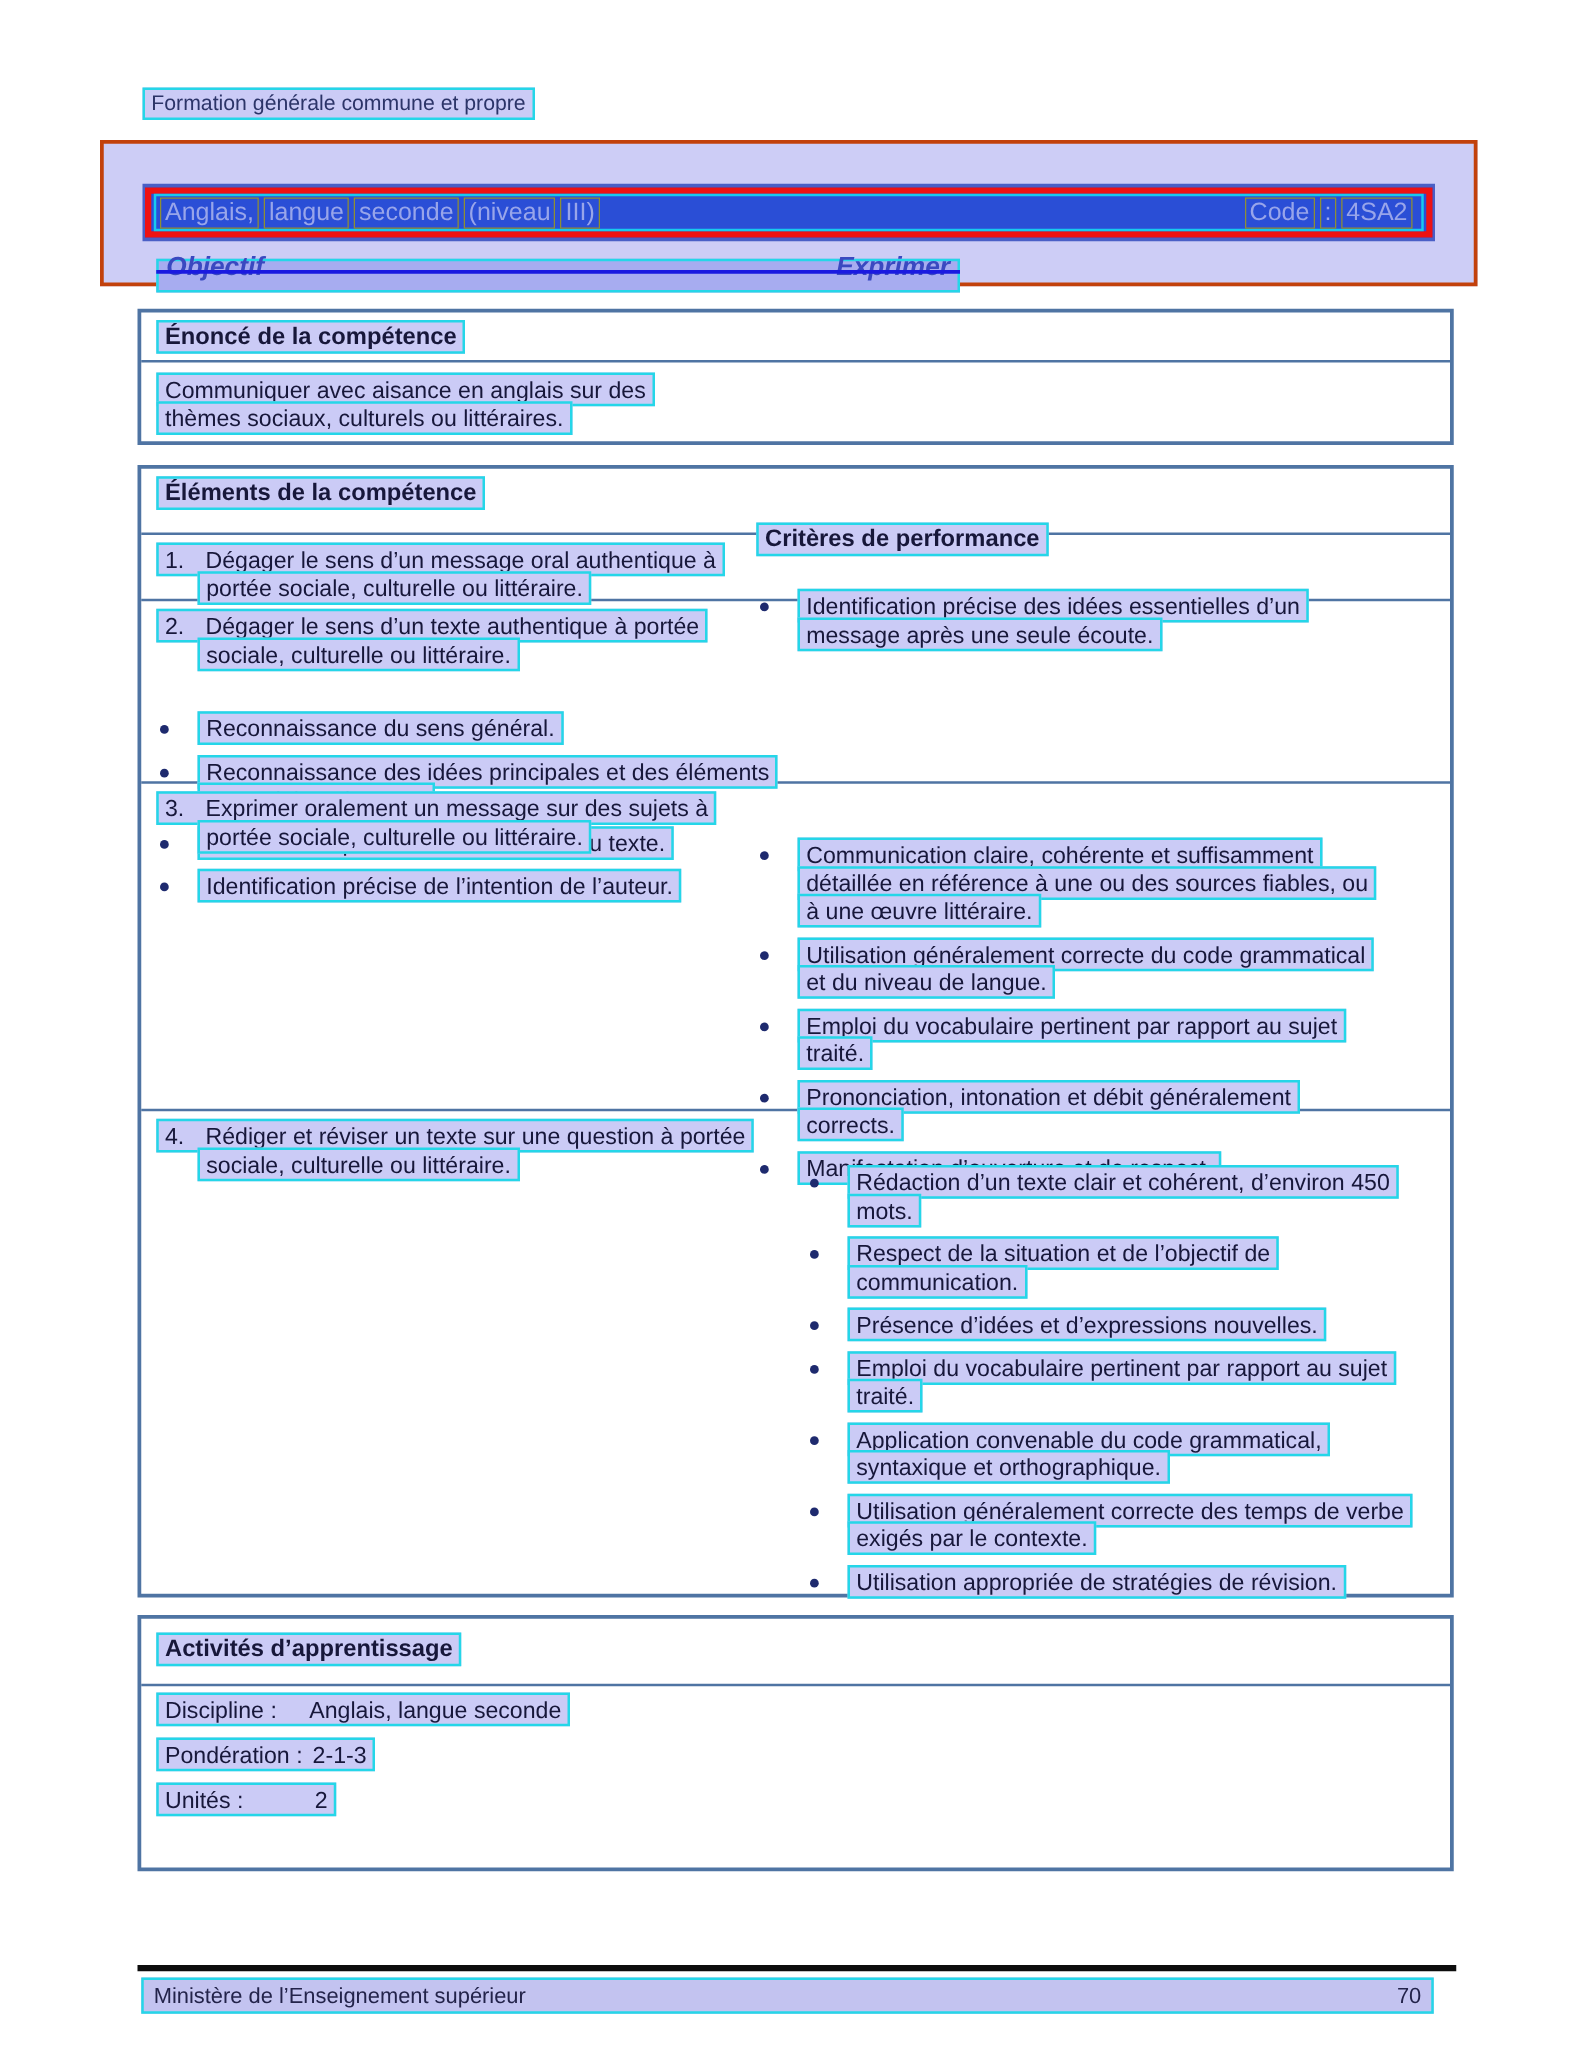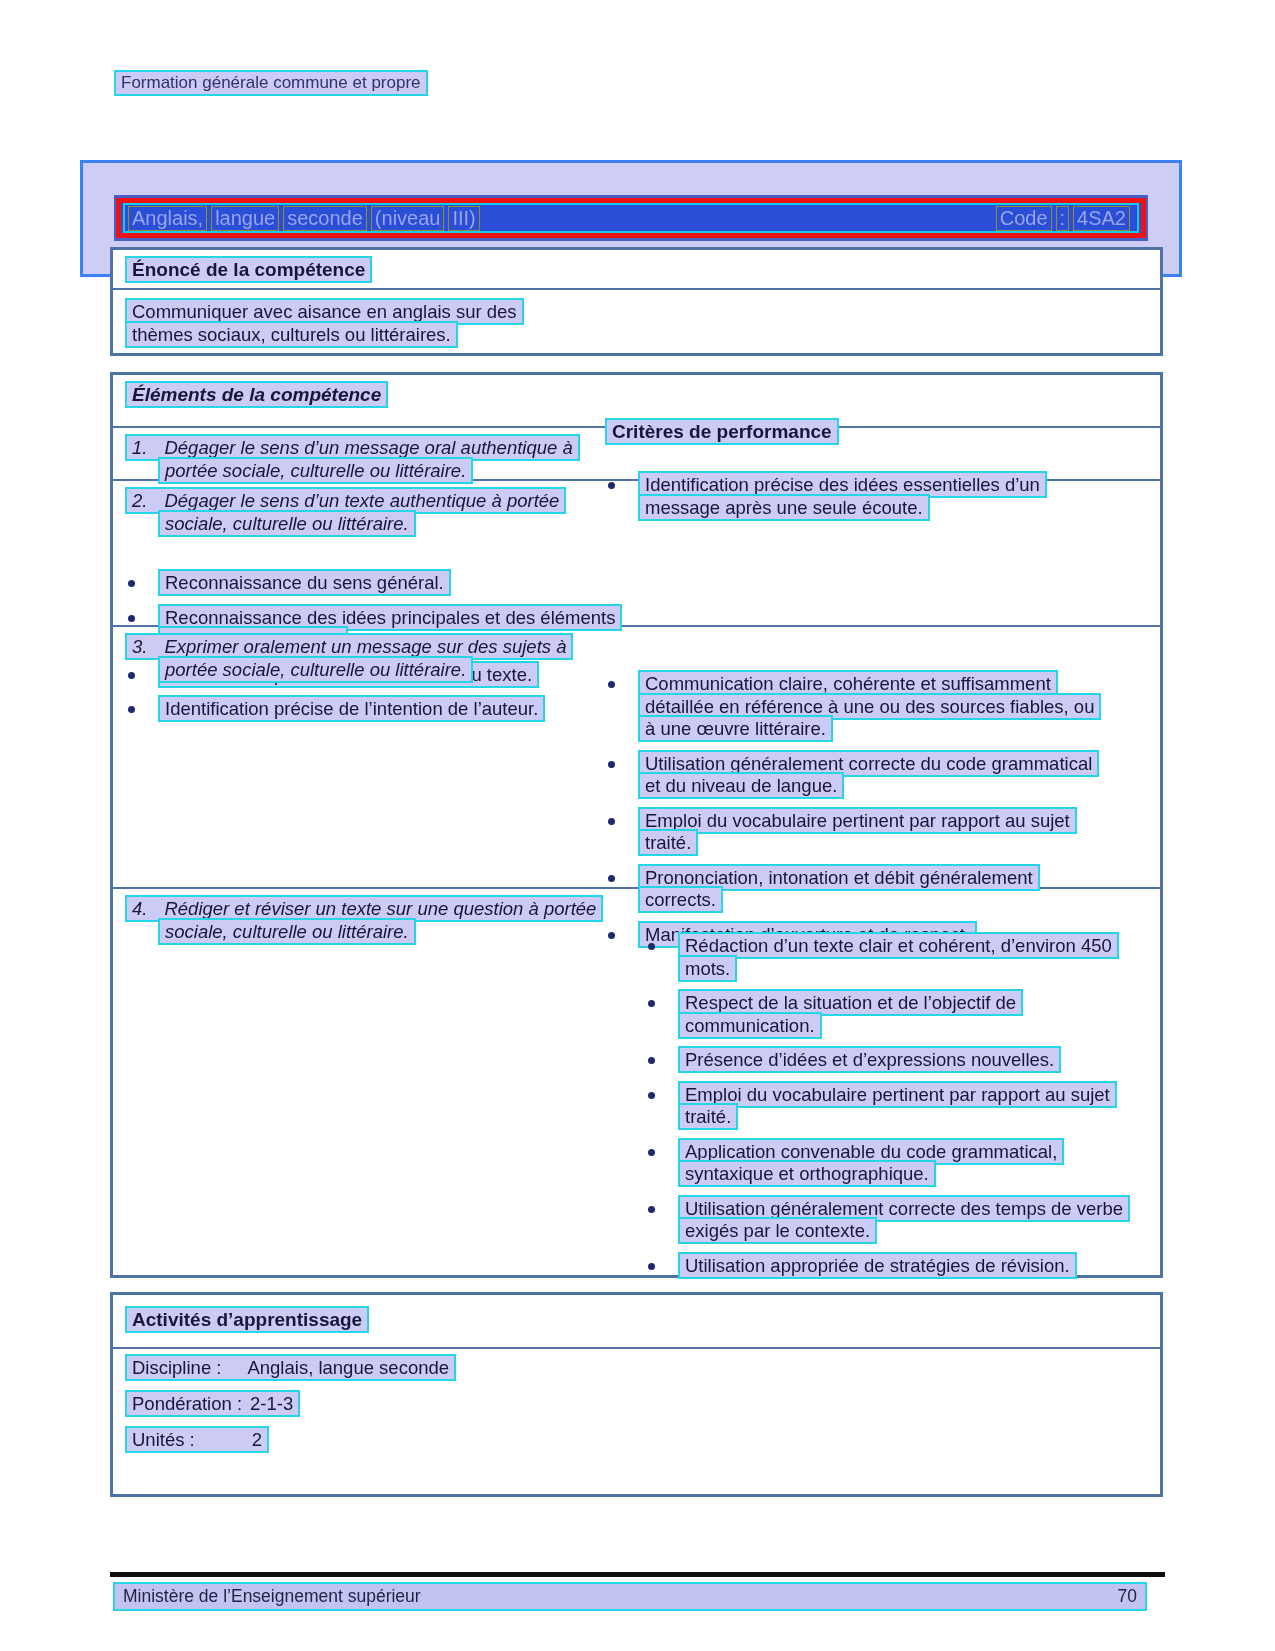--- a/index.html
+++ b/index.html
@@ -12,21 +12,21 @@
     background:#cbcbf6; border:2px solid #25d6e8; padding:1px 5px;
     -webkit-box-decoration-break:clone; box-decoration-break:clone;
   }
   .bold { font-weight:bold; }
 
   .top-label { position:absolute; left:114px; top:70px; font-size:17px; color:#2c3468; }
 
   
   .outer-box {
     position:absolute; left:80px; top:112px; width:1096px; height:111px;
-    background:#cdcdf6; border:3px solid #3b82f6;margin-top:48px;
+    background:#cdcdf6; border:3px solid #c2410c;
   }
   .title-bar {
     position:absolute; left:31px; top:32px; right:31px; height:46px; background:#4a5fc6;
   }
   .red-annot {
     position:absolute; left:2px; right:2px; top:3px; bottom:3px;
     border:5px solid #ee1212; background:#2a4ed6; display:flex; align-items:center;
   }
   .line-box {
     flex:1; margin:0 2px; height:26px; border:2px solid #18c9ee;
@@ -48,21 +48,21 @@
   .objstd span { position:relative; top:-7px; }
 
   .box { position:absolute; left:110px; width:1053px; border:3px solid #4f74a3; background:#fff; box-sizing:border-box; }
   .box-header { border-bottom:2px solid #4f74a3; padding:9px 0 7px 12px; font-size:19px; }
   .enonce { top:247px; height:109px; }
   .enonce .box-body { padding:10px 0 0 12px; }
   .textwrap { width:440px; line-height:23px; font-size:18.5px; }
 
   .table-box { top:372px; height:906px; display:flex; flex-direction:column; }
   .thead { display:flex; border-bottom:2px solid #4f74a3; padding:9px 0 7px 12px; font-size:19px; box-sizing:border-box; height:53px; }
-  .col-l { width:480px; flex:none;font-style:italic; }
+  .col-l { width:480px; flex:none; }
   .col-r { flex:1;margin-top:37px; }
   .trow { display:flex; border-bottom:2px solid #4f74a3; padding:9px 0 0 12px; box-sizing:border-box; }
   .trow.r1 { height:53px; }
   .trow.r2 { height:146px;flex-direction:column; }
   .trow.r3 { height:262px; }
   .trow.r4 { flex:1; border-bottom:none;gap:40px; }
   .elem { padding-left:33px; text-indent:-33px; width:452px; line-height:22.5px; font-size:18.5px; }
   .num { margin-right:17px; }
   .crit { display:flex; margin-bottom:12px; }
   .dot { flex:none; width:7px; height:7px; border-radius:50%; background:#1e2a6e; margin:8px 0 0 3px; }
@@ -103,21 +103,21 @@
           <span class="wgrp">
             <span class="w">Code</span>
             <span class="w">:</span>
             <span class="w">4SA2</span>
           </span>
         </div>
       </div>
     </div>
     <div class="objstd">
       <span>Objectif</span>
-      <span>Formation</span>
+      <span>Exprimer</span>
     </div>
   </div>
 
   <section class="box enonce">
     <div class="box-header">
       <span class="hl bold">Énoncé de la compétence</span>
     </div>
     <div class="box-body">
       <div class="textwrap">
         <span class="hl">Communiquer avec aisance en anglais sur des thèmes sociaux, culturels ou littéraires.</span>

